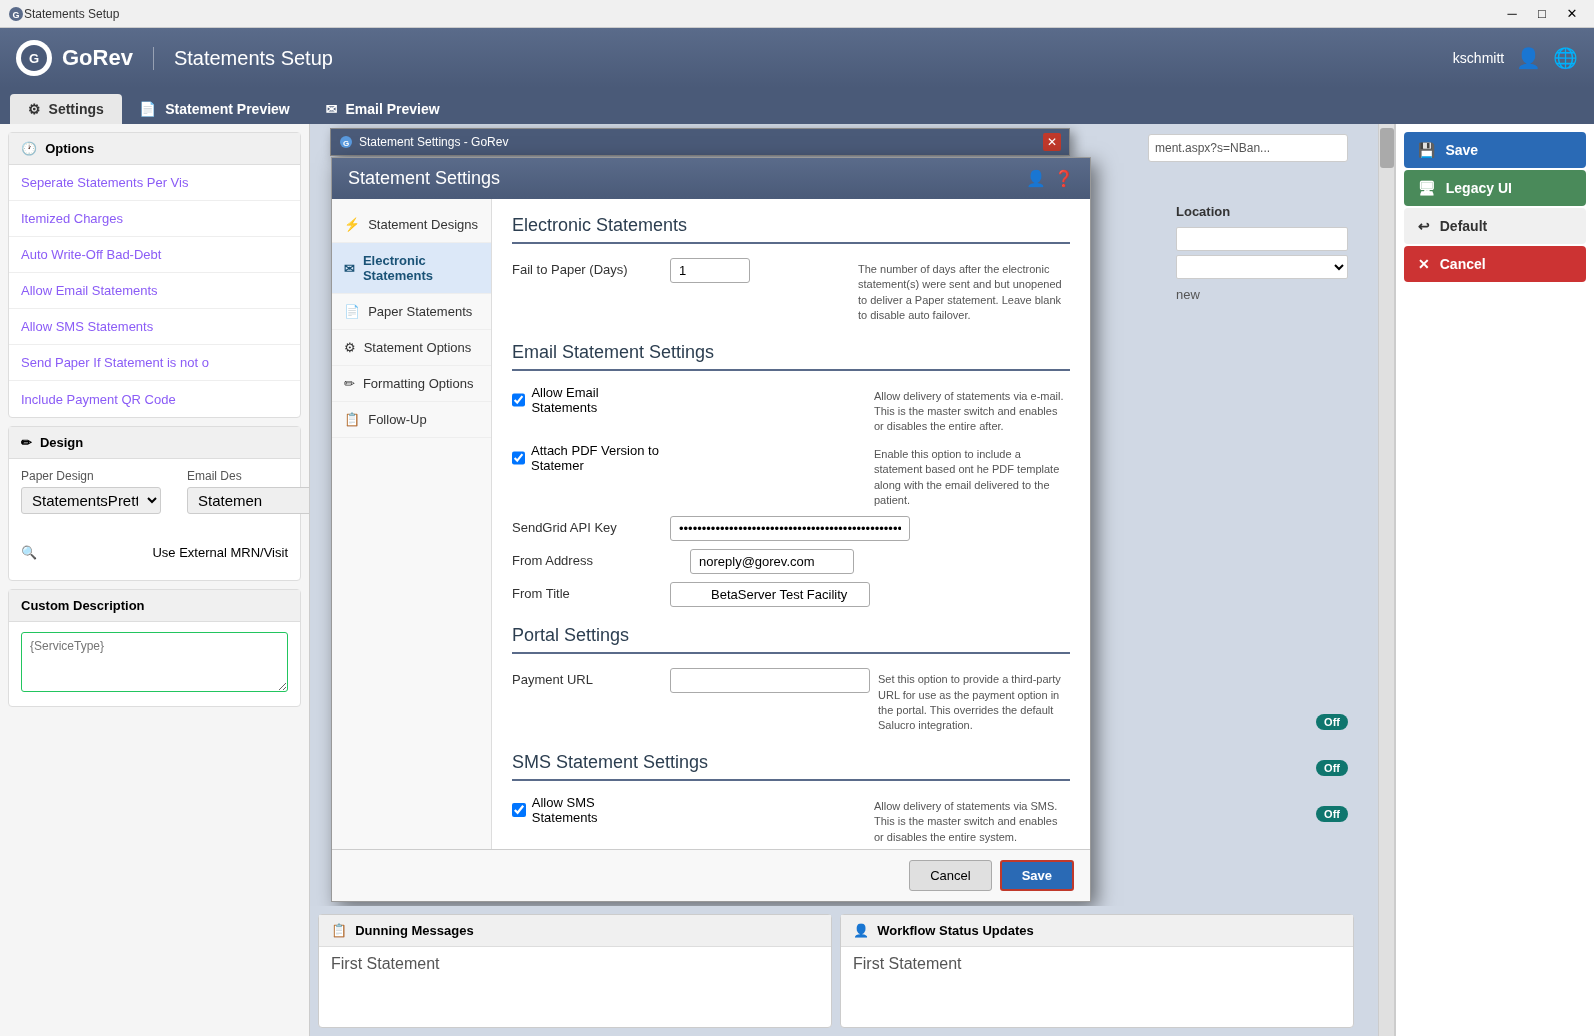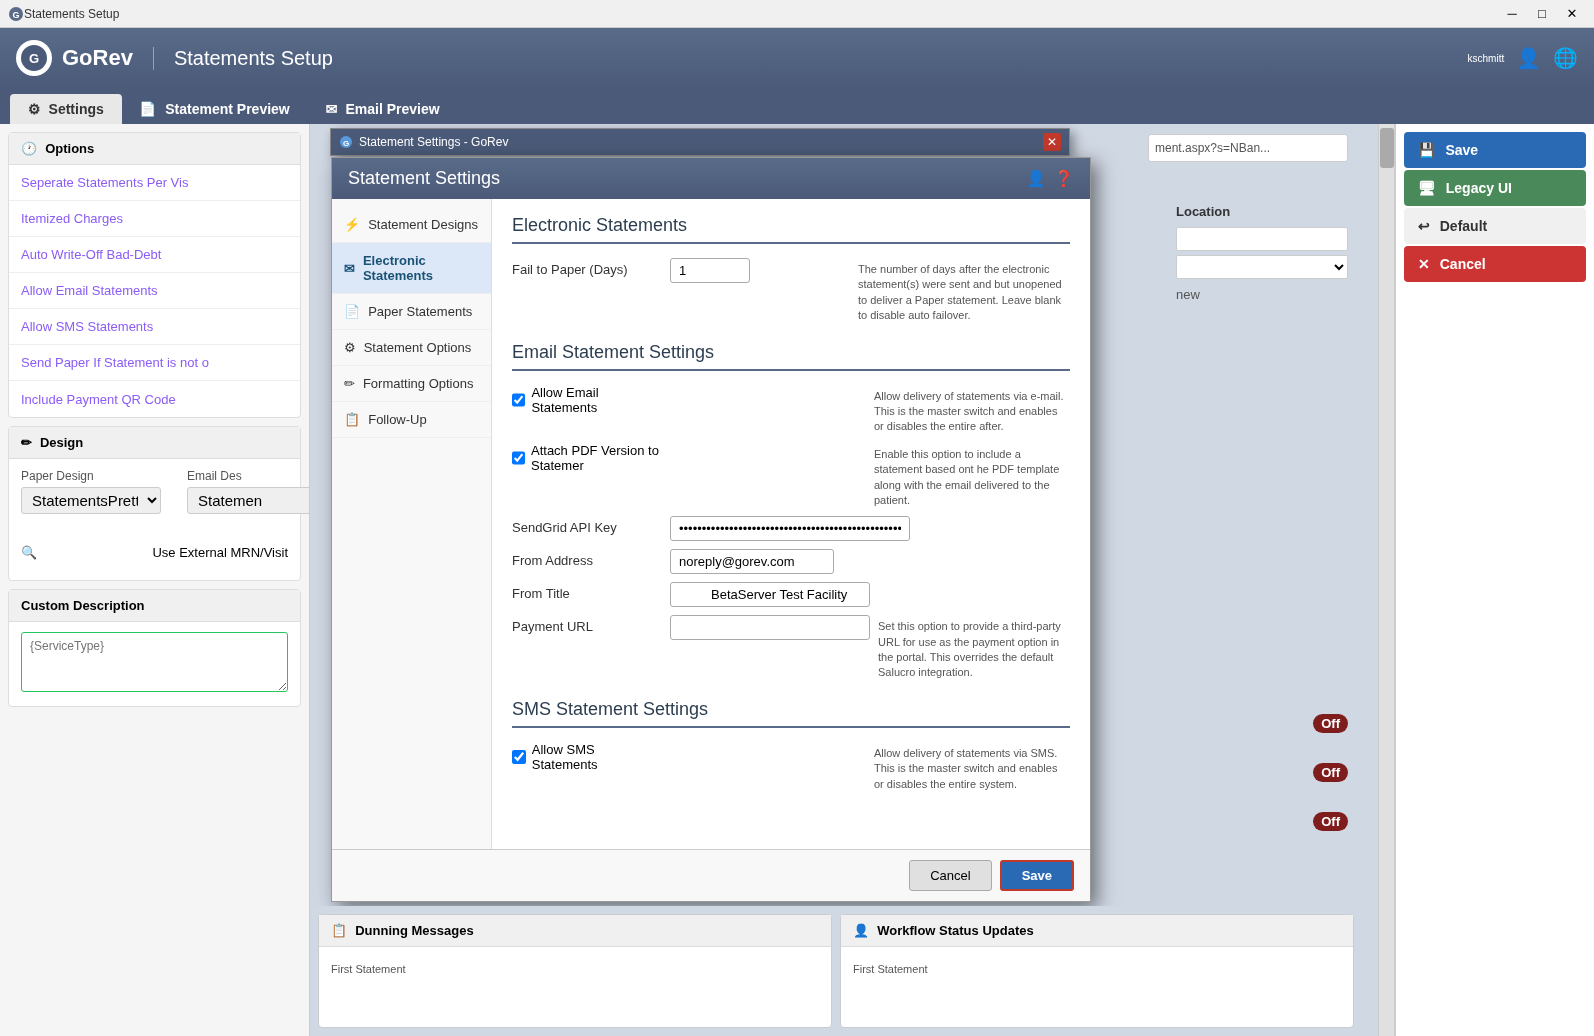--- a/index.html
+++ b/index.html
@@ -44,21 +44,21 @@
       display: flex; align-items: center; justify-content: center;
     }
     .app-title {
       color: white; font-size: 20px; font-weight: 400;
       margin-left: 20px; padding-left: 20px;
       border-left: 1px solid rgba(255,255,255,0.4);
     }
     .app-header-right {
       margin-left: auto; display: flex; align-items: center; gap: 12px; color: white;
     }
-    .username { font-size: 10px; }
+    .username { font-size: 14px; }
 
     
     .nav-tabs {
       background: #4a5a78;
       display: flex; align-items: flex-end;
       padding: 0 0 0 10px;
       height: 36px;
     }
     .nav-tab {
       height: 30px;
@@ -108,21 +108,21 @@
       padding: 8px 12px;
       border-bottom: 1px solid #eee;
       font-size: 13px;
       display: flex; align-items: center; justify-content: space-between;
       min-height: 36px;
     }
     .panel-row:last-child { border-bottom: none; }
     .panel-row-label { color: #8b5cf6; font-weight: 500; }
 
     .toggle-off {
-      background: #7f1d1d; color: white; font-size: 13px; padding: 2px 8px;
+      background: #0f766e; color: white; font-size: 11px; padding: 2px 8px;
       border-radius: 10px; font-weight: 600;
     }
 
     
     .design-section { background: white; margin: 8px; border: 1px solid #ddd; border-radius: 4px; }
     .design-header {
       background: #f0f0f0; padding: 8px 12px;
       font-size: 13px; font-weight: 600;
       display: flex; align-items: center; gap: 8px;
       border-bottom: 1px solid #ddd;
@@ -318,21 +318,21 @@
     .bottom-panel {
       flex: 1; background: white;
       border: 1px solid #ccc; border-radius: 4px;
     }
     .bottom-panel-header {
       background: #f0f0f0; padding: 8px 12px;
       font-size: 13px; font-weight: 600;
       display: flex; align-items: center; gap: 8px;
       border-bottom: 1px solid #ddd;
     }
-    .bottom-panel-content { padding: 16px 12px; font-size: 11px; color: #555; }
+    .bottom-panel-content { padding: 8px 12px; font-size: 16px; color: #555; }
   </style>
 </head>
 <body>
 
 <div class="title-bar">
   <svg width="16" height="16" viewBox="0 0 16 16">
     <circle cx="8" cy="8" r="7" fill="#5a6b8a"></circle>
     <text x="8" y="12" text-anchor="middle" fill="white" font-size="9" font-weight="bold">G</text>
   </svg>
   <span>Statements Setup</span>
@@ -548,30 +548,31 @@
             </div>
 
             <div class="input-with-desc">
               <label class="form-label">SendGrid API Key</label>
               <input type="password" class="form-input" value="••••••••••••••••••••••••••••••••••••••••••••••••••" style="width: 240px; max-width: 240px;">
               <div></div>
             </div>
 
             <div class="input-with-desc">
               <label class="form-label">From Address</label>
-              <input type="text" class="form-input" value="noreply@gorev.com" style="width: 164px; max-width: 200px;">
+              <input type="text" class="form-input" value="noreply@gorev.com" style="width: 164px; max-width: 200px; margin-left: 20px;">
               <div></div>
             </div>
 
             <div class="input-with-desc">
               <label class="form-label">From Title</label>
               <input type="text" class="form-input" value="BetaServer Test Facility" style="width: 200px; max-width: 200px; padding-left: 40px;">
               <div></div>
             </div>
 
+            <div class="section-title section-gap">Portal Settings</div>
 
             <div class="checkbox-row">
               <label class="form-label">Payment URL</label>
               <input type="text" class="form-input" value="" style="width: 200px; max-width: 200px;">
               <span class="form-desc">Set this option to provide a third-party URL for use as the payment option in the portal. This overrides the default Salucro integration.</span>
             </div>
 
             <div class="section-title section-gap">SMS Statement Settings</div>
 
             <div class="checkbox-row">

